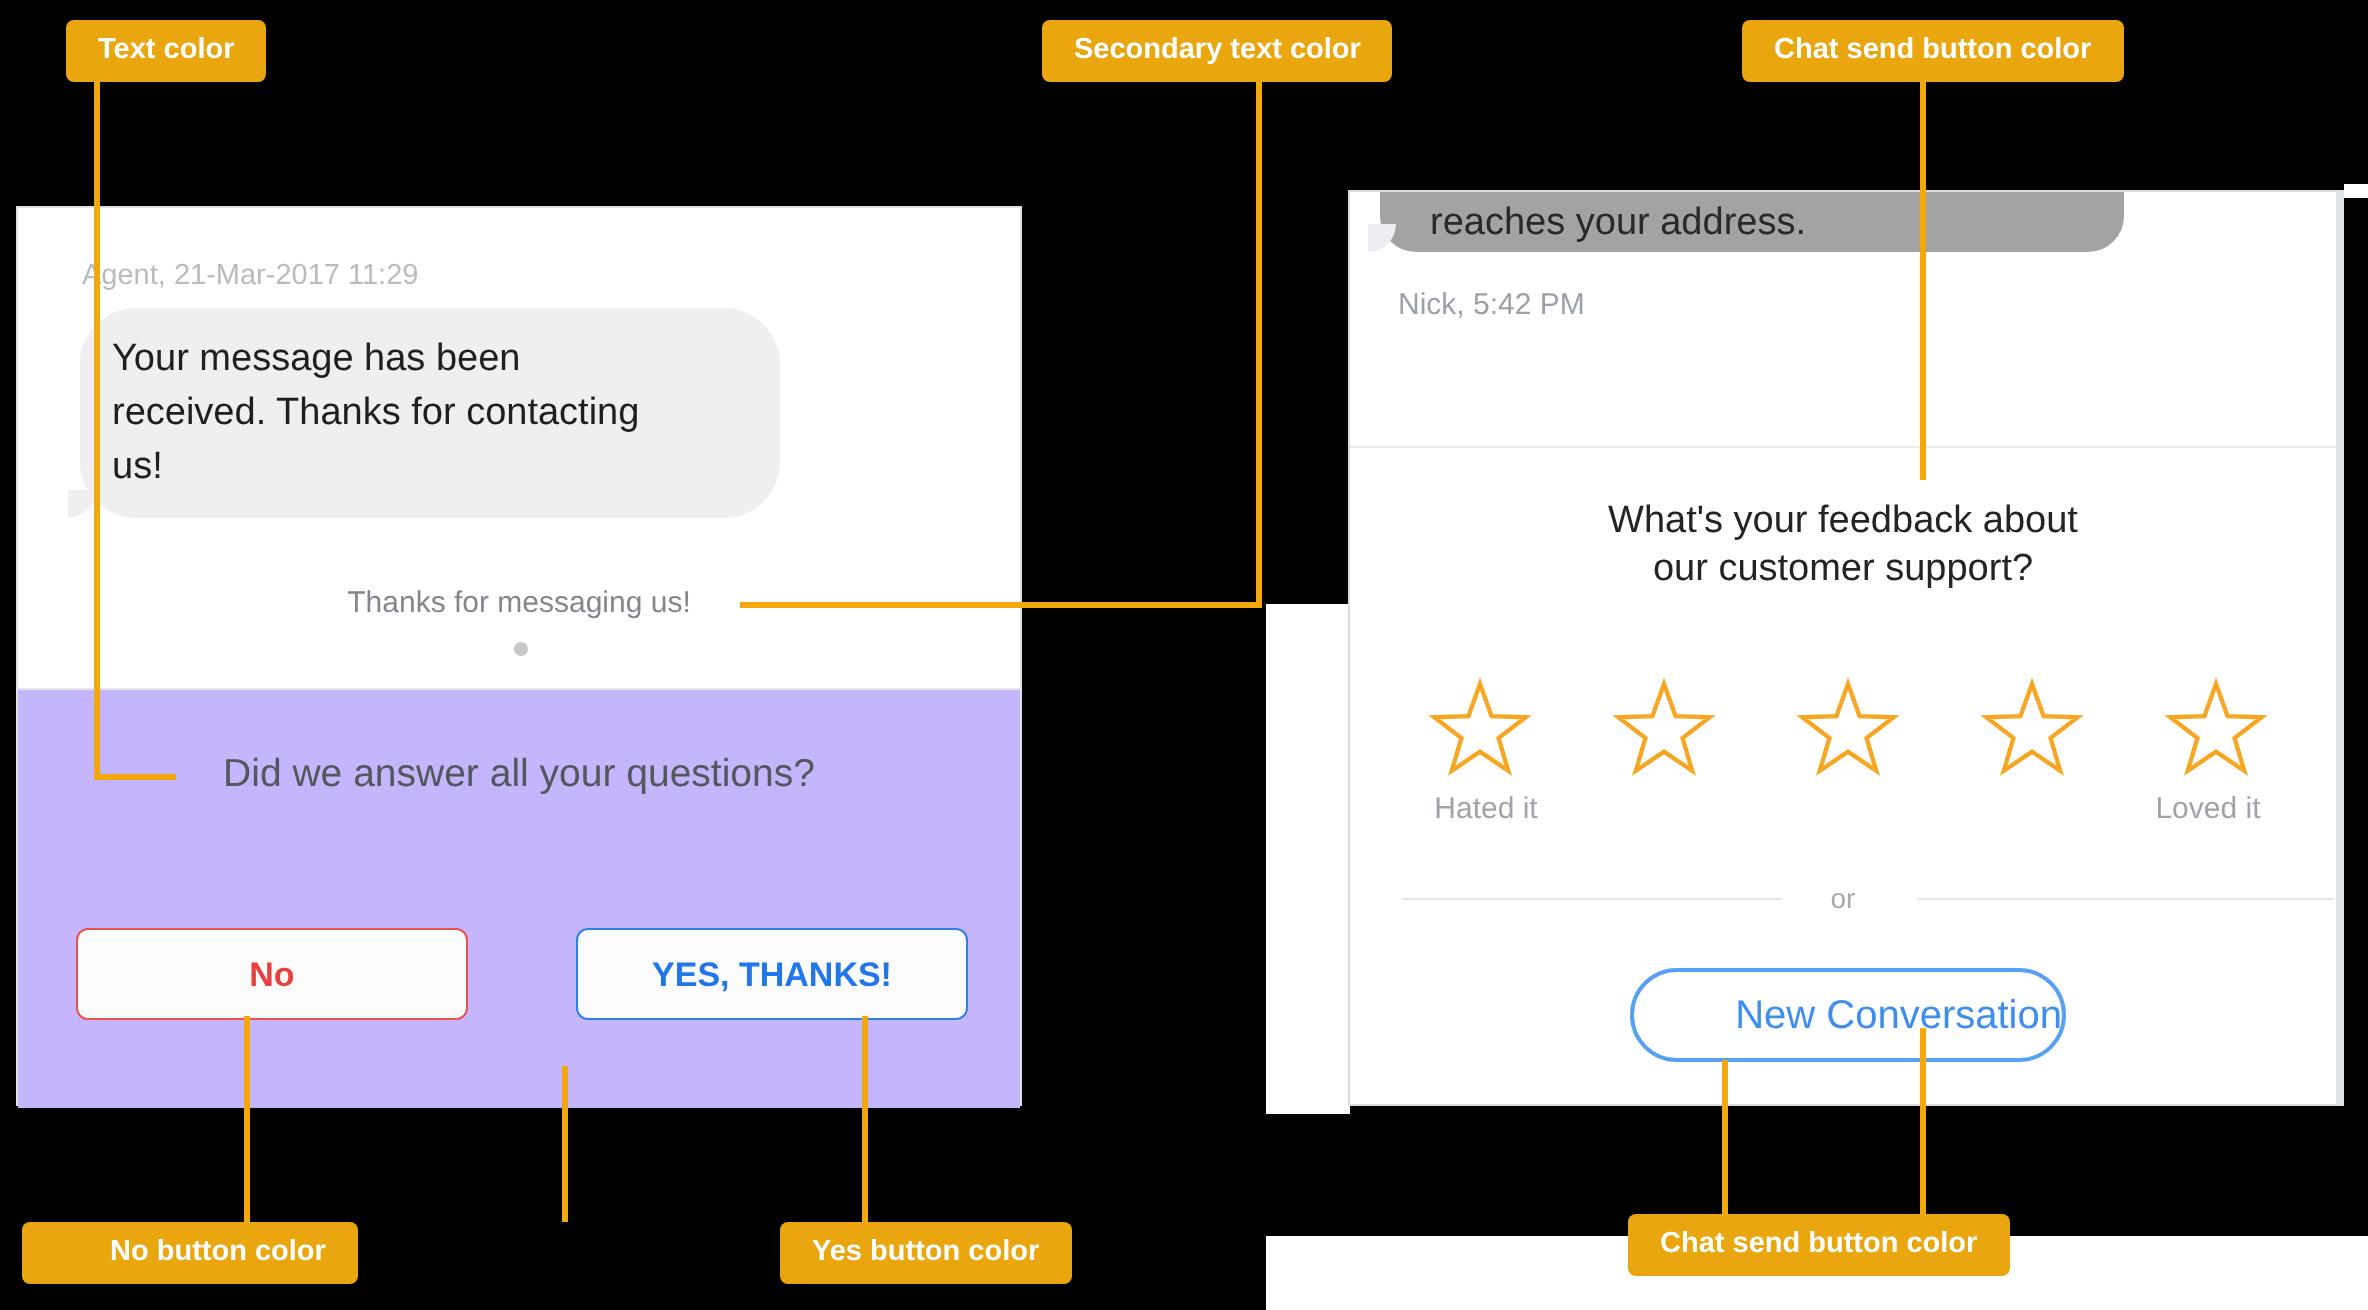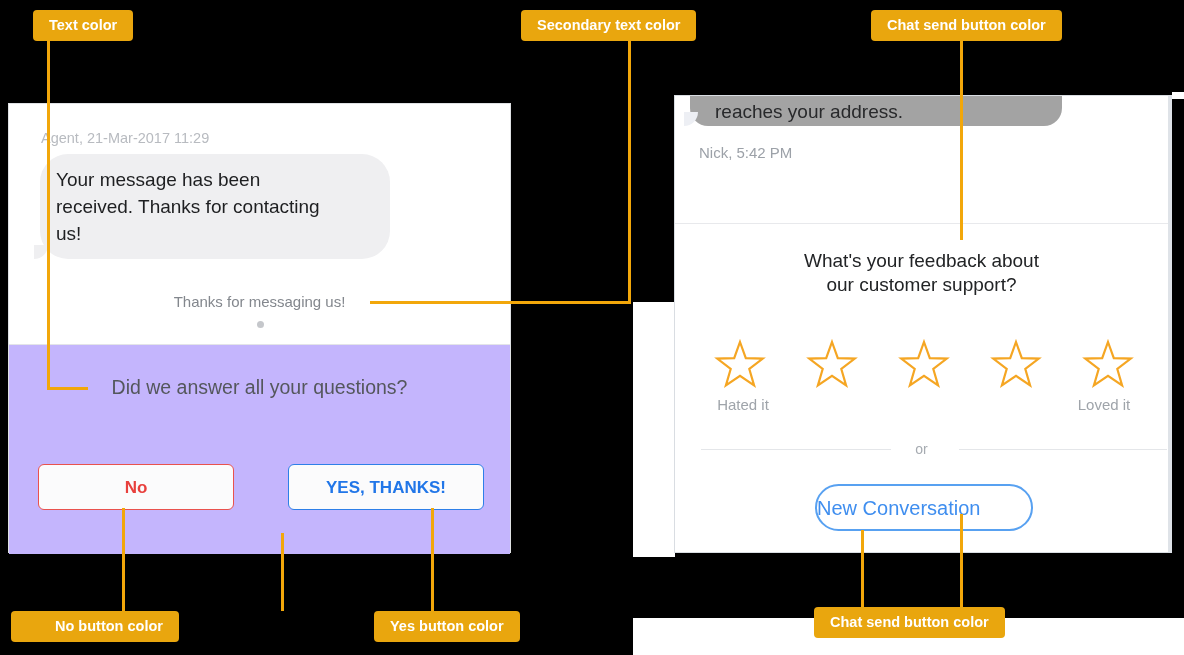--- a/index.html
+++ b/index.html
@@ -59,21 +59,21 @@
                font-size:15px;color:#9FA4AA;}
   .scale-low{left:23px;}
   .scale-high{left:384px;}
   .or-line{position:absolute;top:353px;height:1px;background:#E4E6E9;}
   .or-line-left{left:26px;width:190px;}
   .or-line-right{left:284px;width:208px;}
   .or-text{position:absolute;left:0;top:345px;width:100%;text-align:center;
                font-size:14px;color:#A6ABB1;}
   .btn-new{position:absolute;left:140px;top:388px;width:218px;height:47px;border-radius:24px;
                border:2px solid #58A1F1;background:#FFFFFF;color:#3F8EEF;font-size:20px;
-               text-align:left;line-height:44px;box-sizing:border-box;cursor:pointer;}
+               text-align:right;line-height:44px;box-sizing:border-box;cursor:pointer;}
 </style>
 </head>
 <body>
 
 <div id="canvas">
 
   <div class="frag" style="left:633px;top:302px;width:42px;height:255px;"></div>
   <div class="frag" style="left:633px;top:618px;width:551px;height:37px;"></div>
   <div class="frag" style="left:1172px;top:92px;width:12px;height:7px;"></div>
 
@@ -137,16 +137,16 @@
   <div class="cline" style="left:122px;top:508px;width:3px;height:103px;"></div>
   <div class="cline" style="left:281px;top:533px;width:3px;height:78px;"></div>
   <div class="cline" style="left:431px;top:508px;width:3px;height:103px;"></div>
   <div class="cline" style="left:861px;top:530px;width:3px;height:77px;"></div>
   <div class="cline" style="left:960px;top:514px;width:3px;height:93px;"></div>
 
   <div class="tag" style="left:33px;top:10px;">Text color</div>
   <div class="tag" style="left:521px;top:10px;">Secondary text color</div>
   <div class="tag" style="left:871px;top:10px;">Chat send button color</div>
   <div class="tag" style="left:11px;top:611px;padding-left:44px;">No button color</div>
-  <div class="tag" style="left:374px;top:611px;">Yes button color</div>
+  <div class="tag" style="left:390px;top:611px;">Yes button color</div>
   <div class="tag" style="left:814px;top:607px;">Chat send button color</div>
 
 </div>
 
 </body></html>

